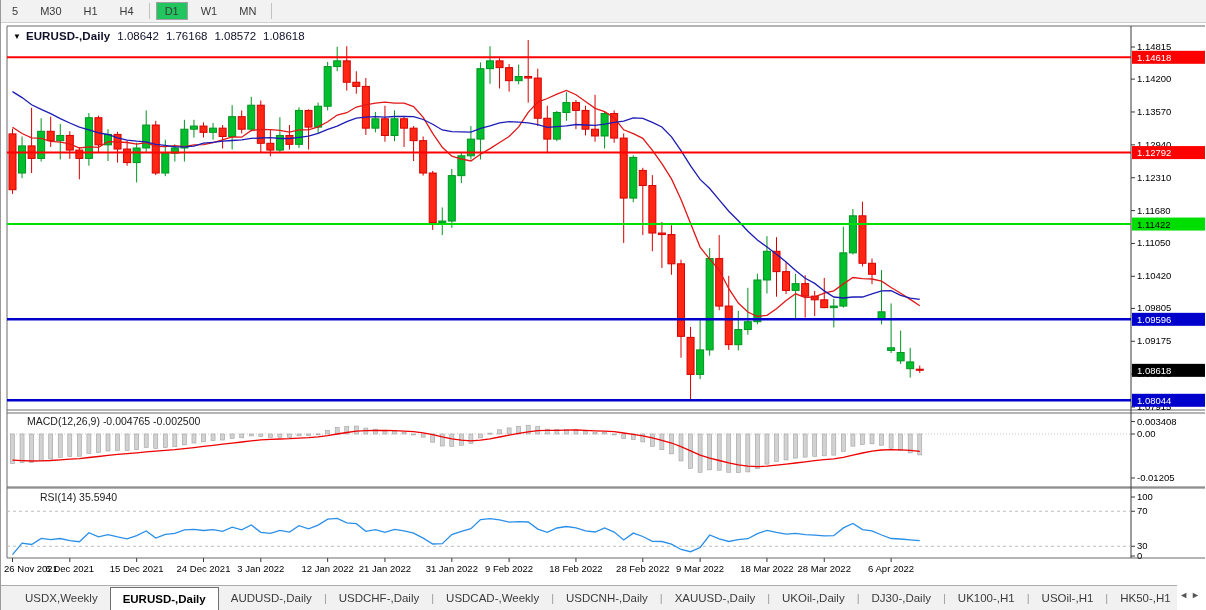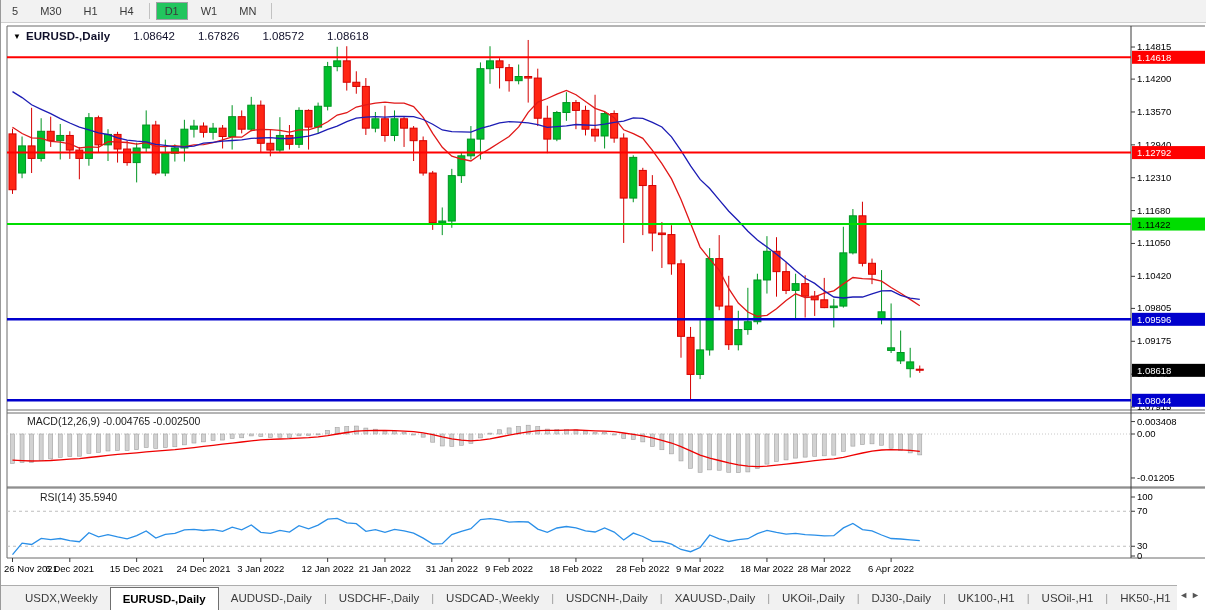--- a/index.html
+++ b/index.html
@@ -15,21 +15,21 @@
   .tf-sep { width:1px; height:16px; background:#c2c2c2; margin:0 4px; }
 
   
   #workspace { position:absolute; left:0; top:24px; width:1206px; height:560px; background:#fff; }
   #chart-svg { position:absolute; left:0; top:0; }
 
   #chart-title { position:absolute; left:12px; top:6px; font-size:11.5px; color:#10102a;
     display:flex; gap:5px; align-items:center; z-index:5; }
   #chart-title .tri { font-size:8px; color:#000; }
   #chart-title .sym { font-weight:700; letter-spacing:.1px; }
-  #chart-title .q { margin-left:18px; }
+  #chart-title .q { margin-left:2px; }
 
   .pane-label { position:absolute; font-size:10.5px; color:#222; z-index:5; }
   #macd-label { left:10px; top:391px;padding-left:16px; }
   #rsi-label  { left:10px; top:467px;padding-left:29px; }
 
   
   #tabbar { position:absolute; left:0; top:585px; width:1176px; height:25px; background:#f1f1f1;
     border-top:1px solid #adadad; display:flex; align-items:stretch; padding-left:12px; overflow:hidden; }
   .tab { font-size:11.5px; color:#3c3c3c; display:flex; align-items:center; padding:0 12px; cursor:default; white-space:nowrap; }
   .tab.active { background:#fff; border:1px solid #6f6f6f; border-bottom:none; font-weight:700; color:#000; margin-top:1px; }
@@ -52,21 +52,21 @@
       <div class="tf-btn">W1</div>
       <div class="tf-btn">MN</div>
       <div class="tf-sep"></div>
     </div>
 
   <div id="workspace">
     <div id="chart-title">
       <span class="tri">▼</span>
       <span class="sym">EURUSD-,Daily</span>
       <span class="q">1.08642</span>
-      <span class="q">1.67826</span>
+      <span class="q">1.76168</span>
       <span class="q">1.08572</span>
       <span class="q">1.08618</span>
     </div>
 
     <div id="macd-label" class="pane-label">
       <span>MACD(12,26,9)</span>
       <span>-0.004765 -0.002500</span>
     </div>
     <div id="rsi-label" class="pane-label">
       <span>RSI(14)</span>

